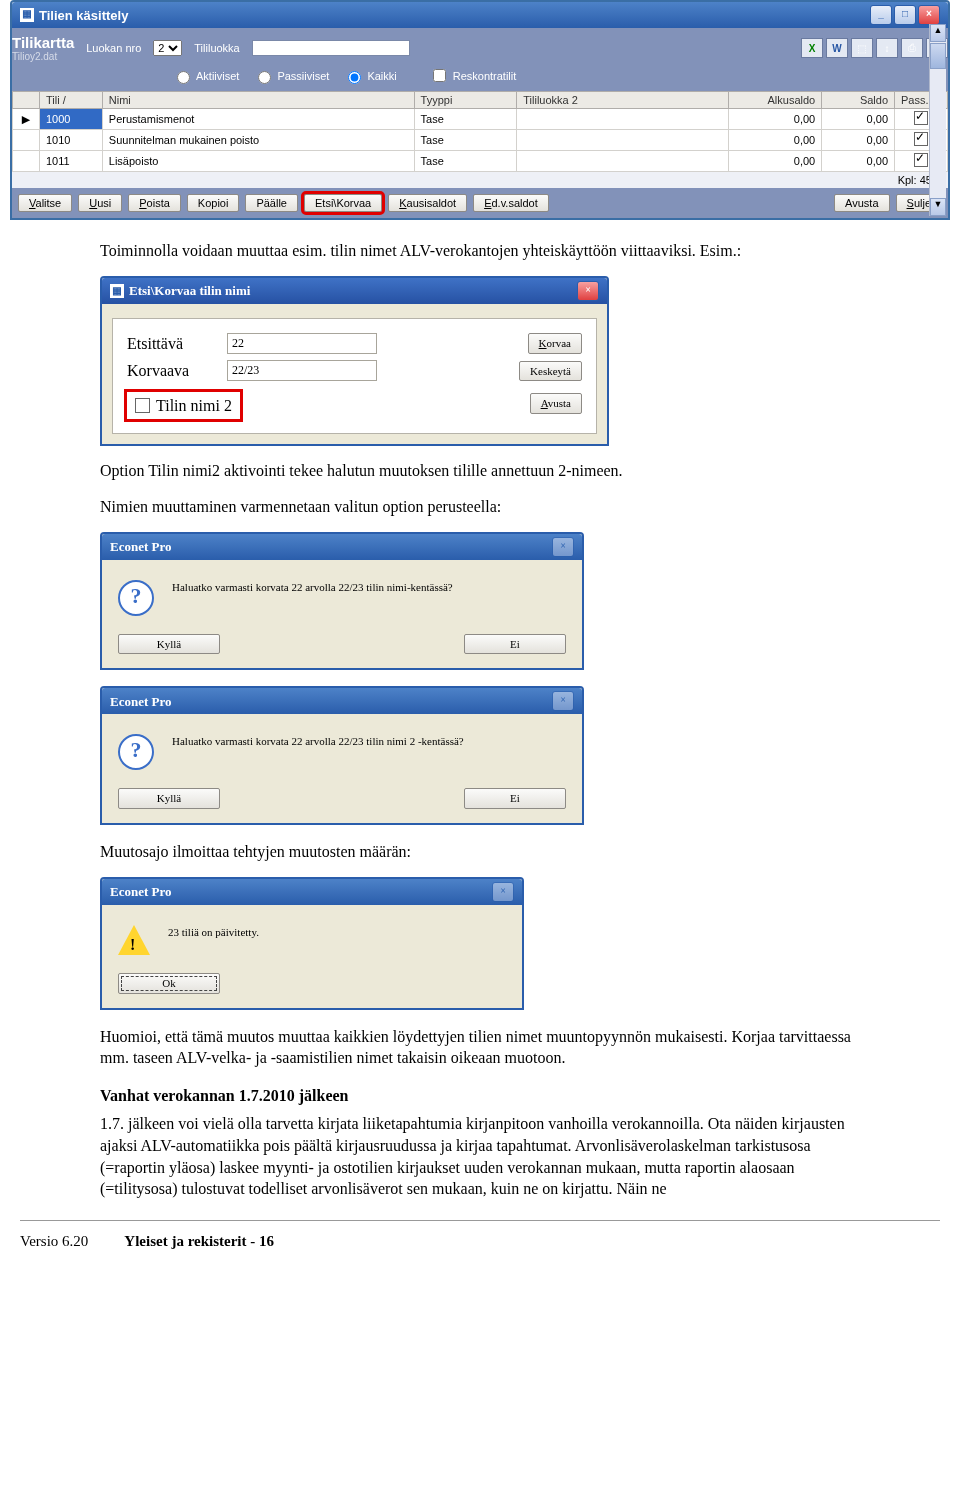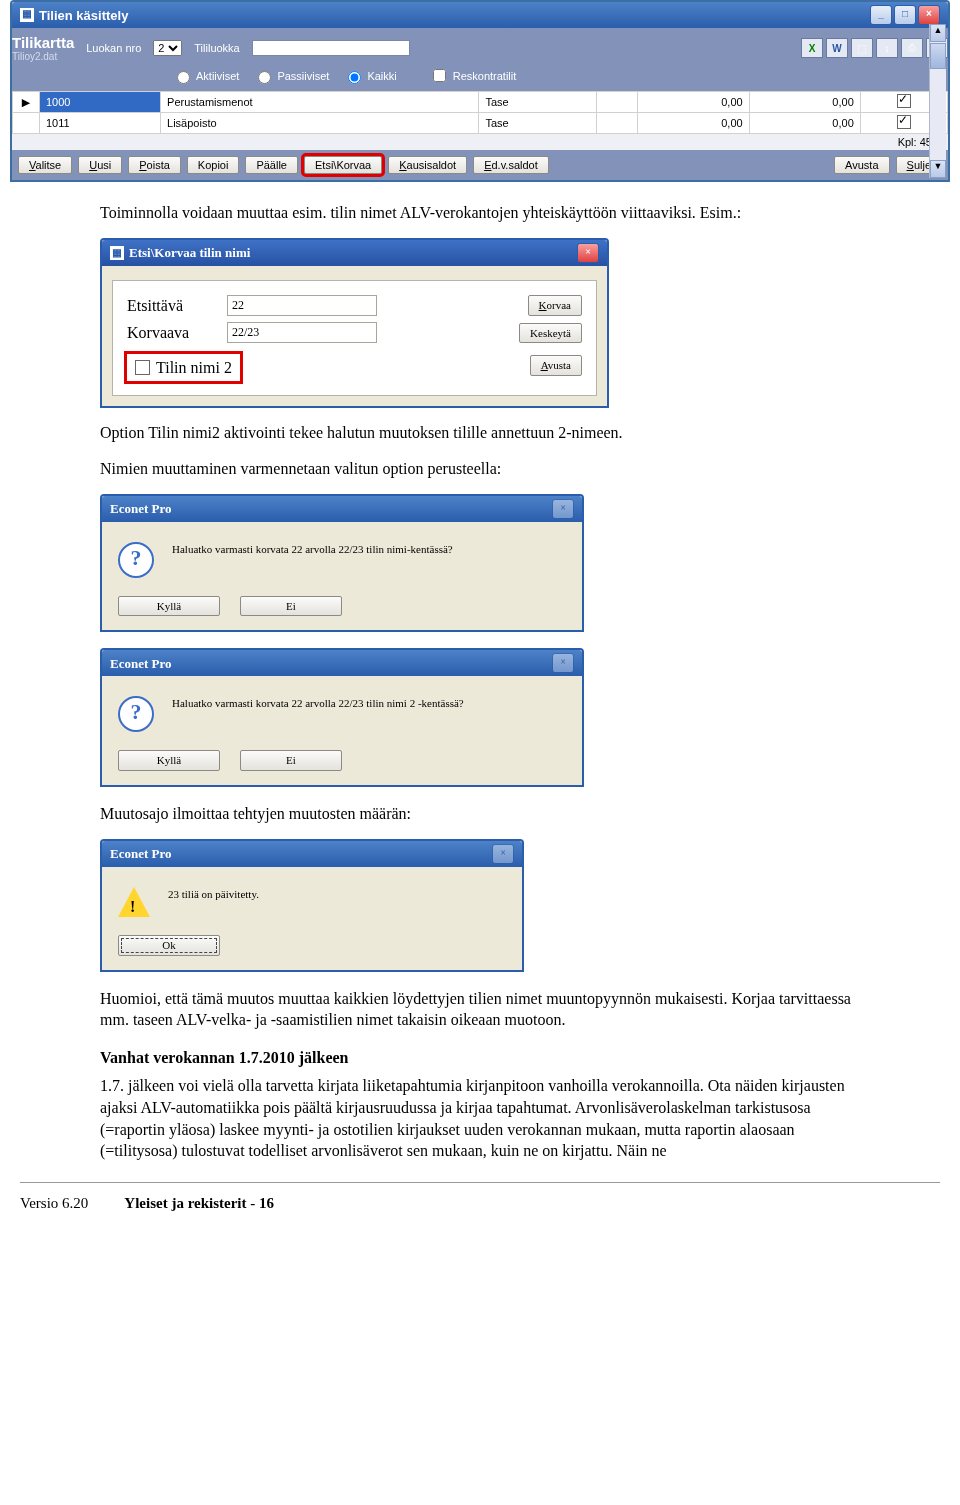--- a/index.html
+++ b/index.html
@@ -49,21 +49,21 @@
 .ek-form .rbtn{ justify-self:end; }
 .opt-box{ display:inline-flex; align-items:center; gap:6px; padding:3px 8px; outline:3px solid #e00000; margin-top:4px;}
 .opt-box .cb{ width:13px;height:13px; border:1px solid #666; background:#fff;}
 
 .msgbox{ border:2px solid #2a5dab; border-radius:4px 4px 0 0; width:480px; margin:6px 0 16px 0; background:#ece9d8;}
 .msgbox-body{ padding:20px 16px 14px 16px; }
 .msg-row{ display:flex; gap:18px; align-items:flex-start; }
 .q-icon{ width:32px;height:32px; border-radius:50%; background:#fff; border:2px solid #3a6ec8; color:#3a6ec8; font-size:22px; font-weight:bold; text-align:center; line-height:28px;}
 .w-icon{ width:0;height:0; border-left:16px solid transparent; border-right:16px solid transparent; border-bottom:30px solid #ffd52e; position:relative;}
 .w-icon::after{content:"!"; position:absolute; left:-4px; top:9px; font-weight:bold; font-size:16px; color:#000;}
-.msg-btns{ display:flex; gap:20px; justify-content:flex-start; margin-top:18px;}
+.msg-btns{ display:flex; gap:20px; justify-content:space-between; margin-top:18px;}
 .msg-btns .btn{ width:80px; text-align:center;}
 .msg-btns .btn.focus{ outline:1px dashed #444; outline-offset:-4px;}
 
 .footer{ border-top:1px solid #999; margin:20px 20px 0 20px; padding-top:12px; font-family:"Times New Roman", serif; font-size:15px; display:flex; gap:36px;}
 .footer .ver{ }
 .footer .pg{ font-weight:bold; }
 </style>
 </head>
 <body>
 
@@ -117,24 +117,44 @@
       <label style="display:flex;align-items:center;gap:4px;margin-left:20px;">
             <input type="checkbox" style="">
             <span>Reskontratilit</span>
           </label>
     </div>
   </div>
 
   <div class="grid">
     <table>
       <tbody>
+            <tr>
+        <th style="width:14px;"></th>
+        <th style="width:50px;">Tili /</th>
+        <th style="width:300px;">Nimi</th>
+        <th style="width:90px;">Tyyppi</th>
+        <th style="width:200px;">Tililuokka 2</th>
+        <th style="width:80px;text-align:right;">Alkusaldo</th>
+        <th style="width:60px;text-align:right;">Saldo</th>
+        <th style="width:40px;">Pass.</th>
+      </tr>
       <tr>
         <td class="row-arrow">▶</td>
         <td class="sel">1000</td>
         <td>Perustamismenot</td>
+        <td>Tase</td>
+        <td></td>
+        <td class="num">0,00</td>
+        <td class="num">0,00</td>
+        <td class="checkbox-cell"><span class="checkbox-box checked"></span></td>
+      </tr>
+      <tr>
+        <td class="row-arrow"></td>
+        <td>1010</td>
+        <td>Suunnitelman mukainen poisto</td>
         <td>Tase</td>
         <td></td>
         <td class="num">0,00</td>
         <td class="num">0,00</td>
         <td class="checkbox-cell"><span class="checkbox-box checked"></span></td>
       </tr>
       <tr>
         <td class="row-arrow"></td>
         <td>1011</td>
         <td>Lisäpoisto</td>

